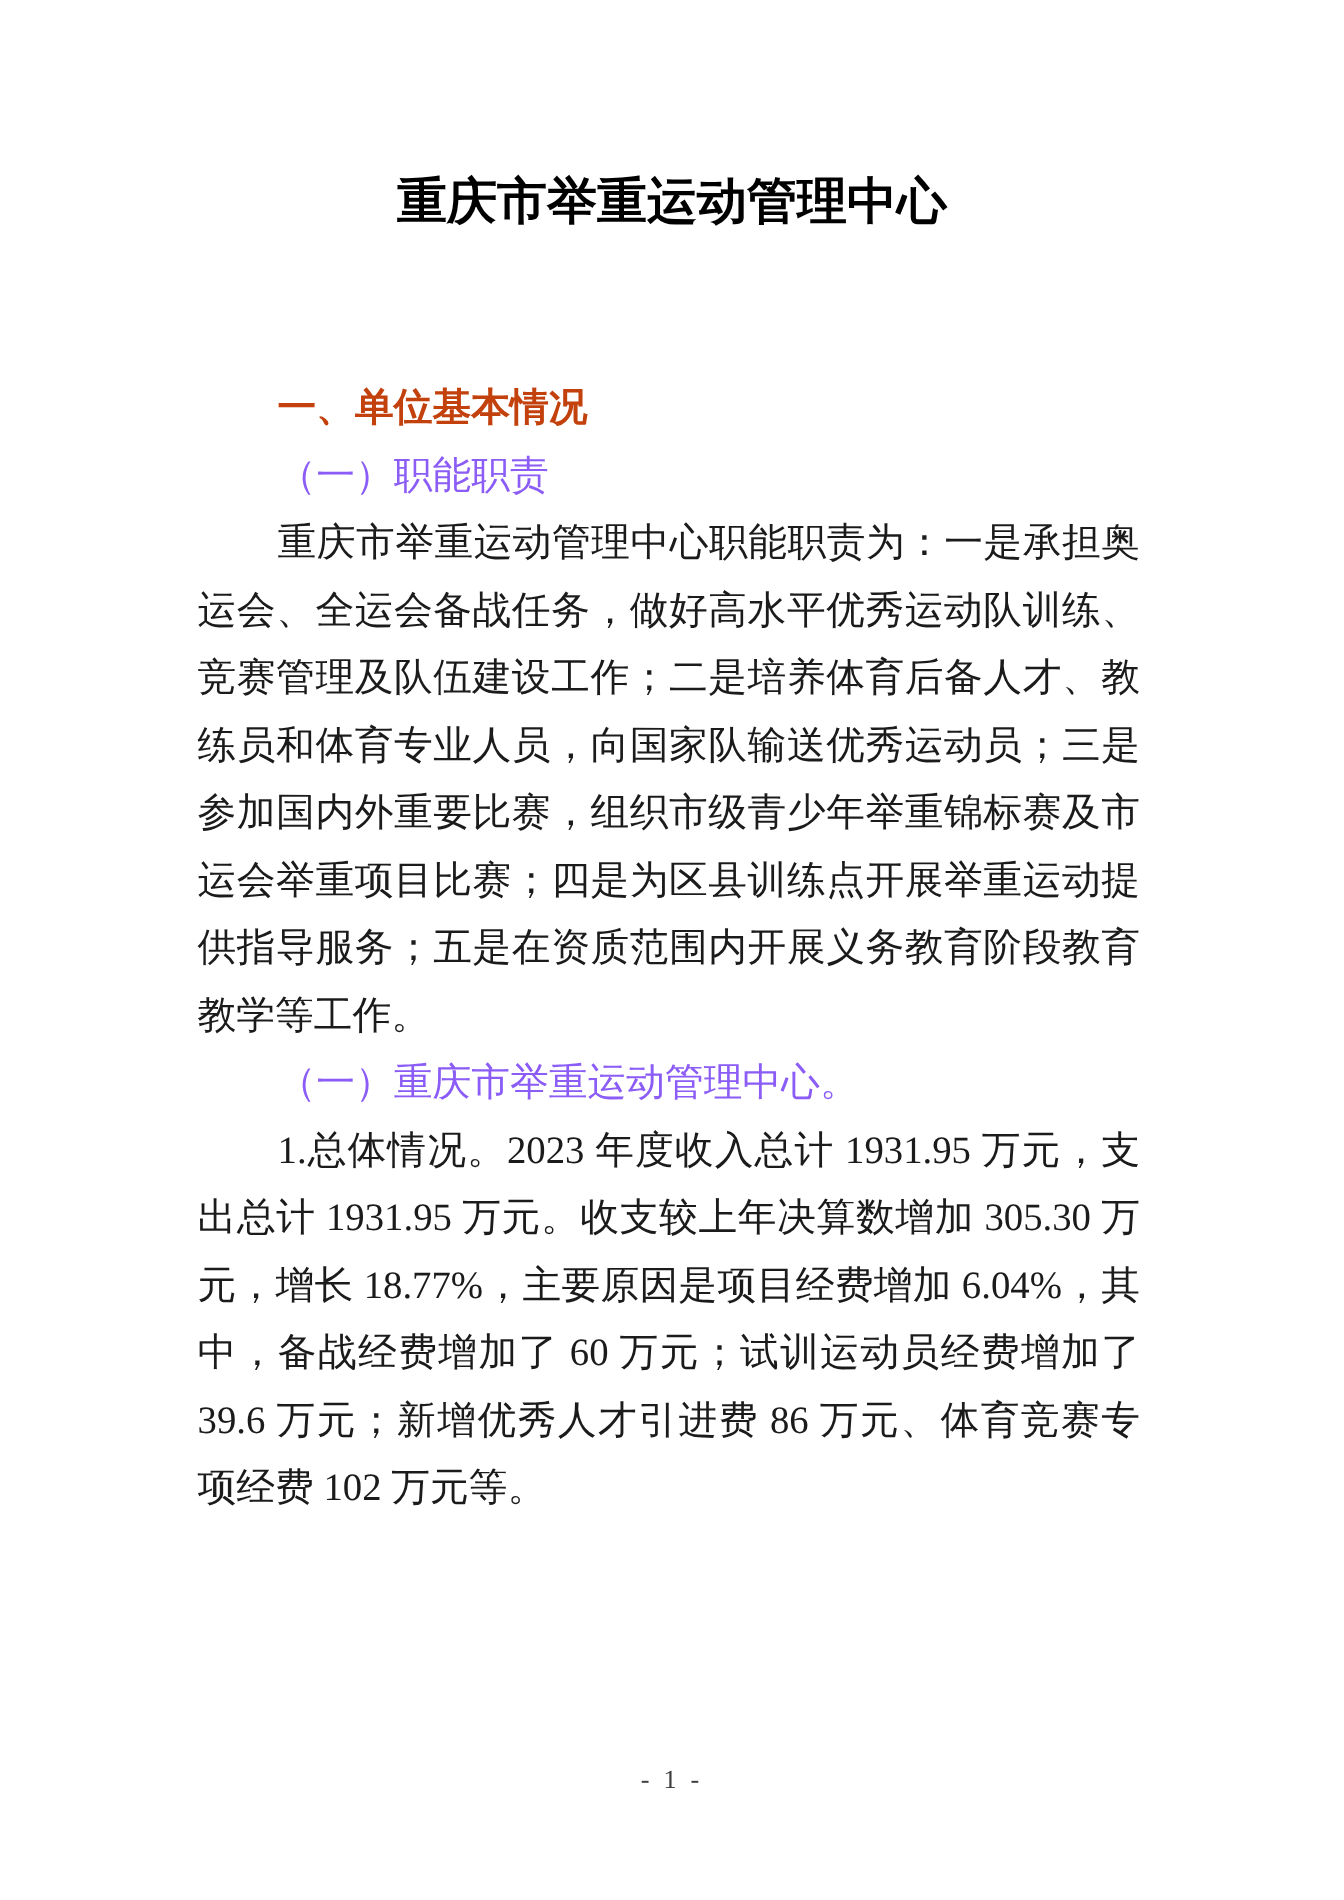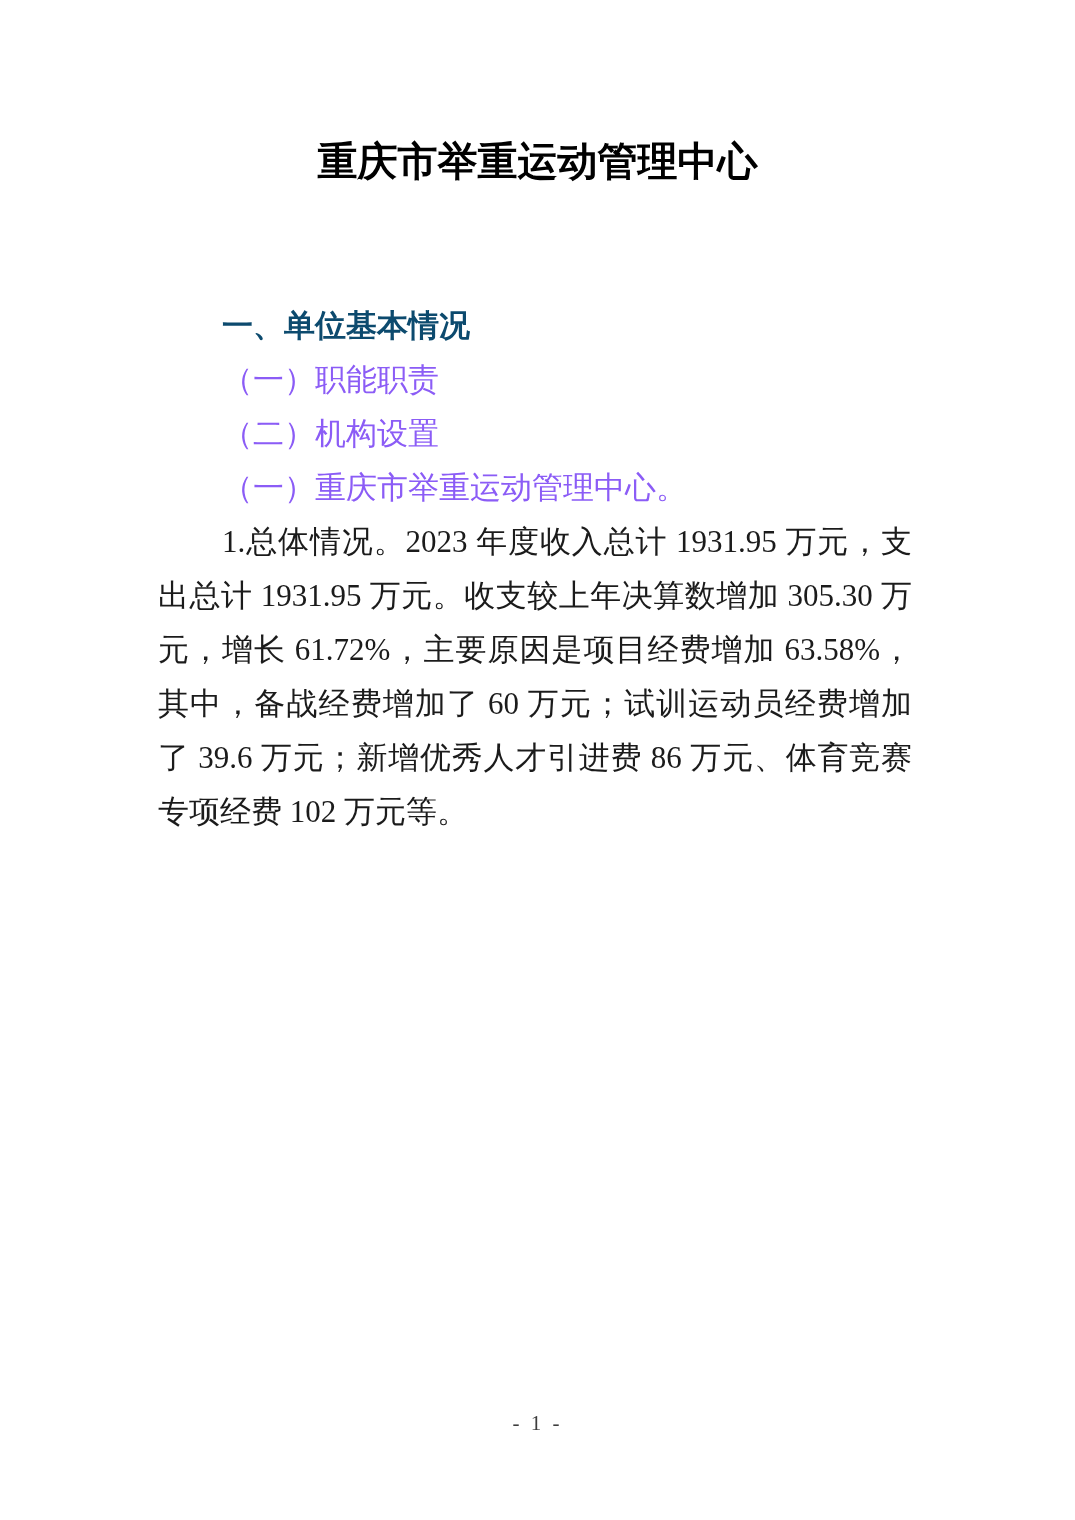--- a/index.html
+++ b/index.html
@@ -28,21 +28,21 @@
     top: 299px;
     width: 754px;
     font-size: 31px;
     line-height: 54px;
   }
   .heading1 {
     font-family: "Liberation Sans", "DejaVu Sans", sans-serif;
     font-weight: bold;
     font-size: 31px;
     text-indent: 64px;
-    color: #0c4a6e;
+    color: #c2410c;
   }
   .heading2 {
     font-weight: normal;
     font-size: 31px;
     text-indent: 64px;
     color: #8b5cf6;
   }
   .para {
     text-align: justify;
     text-justify: inter-ideograph;
@@ -64,20 +64,20 @@
 
 <div class="page">
 
   <div class="title-block">
     <div>重庆市举重运动管理中心</div>
   </div>
 
   <div class="content">
     <div class="heading1">一、单位基本情况</div>
     <div class="heading2">（一）职能职责</div>
-    <div class="heading2">（二）机构设置</div>
+    <div class="para">重庆市举重运动管理中心职能职责为：一是承担奥运会、全运会备战任务，做好高水平优秀运动队训练、竞赛管理及队伍建设工作；二是培养体育后备人才、教练员和体育专业人员，向国家队输送优秀运动员；三是参加国内外重要比赛，组织市级青少年举重锦标赛及市运会举重项目比赛；四是为区县训练点开展举重运动提供指导服务；五是在资质范围内开展义务教育阶段教育教学等工作。</div>
     <div class="heading2">（一）重庆市举重运动管理中心。</div>
-    <div class="para">1.总体情况。2023 年度收入总计 1931.95 万元，支出总计 1931.95 万元。收支较上年决算数增加 305.30 万元，增长 61.72%，主要原因是项目经费增加 63.58%，其中，备战经费增加了 60 万元；试训运动员经费增加了 39.6 万元；新增优秀人才引进费 86 万元、体育竞赛专项经费 102 万元等。</div>
+    <div class="para">1.总体情况。2023 年度收入总计 1931.95 万元，支出总计 1931.95 万元。收支较上年决算数增加 305.30 万元，增长 18.77%，主要原因是项目经费增加 6.04%，其中，备战经费增加了 60 万元；试训运动员经费增加了 39.6 万元；新增优秀人才引进费 86 万元、体育竞赛专项经费 102 万元等。</div>
   </div>
 
   <div class="footer">- 1 -</div>
 
 </div>
 
 </body></html>

